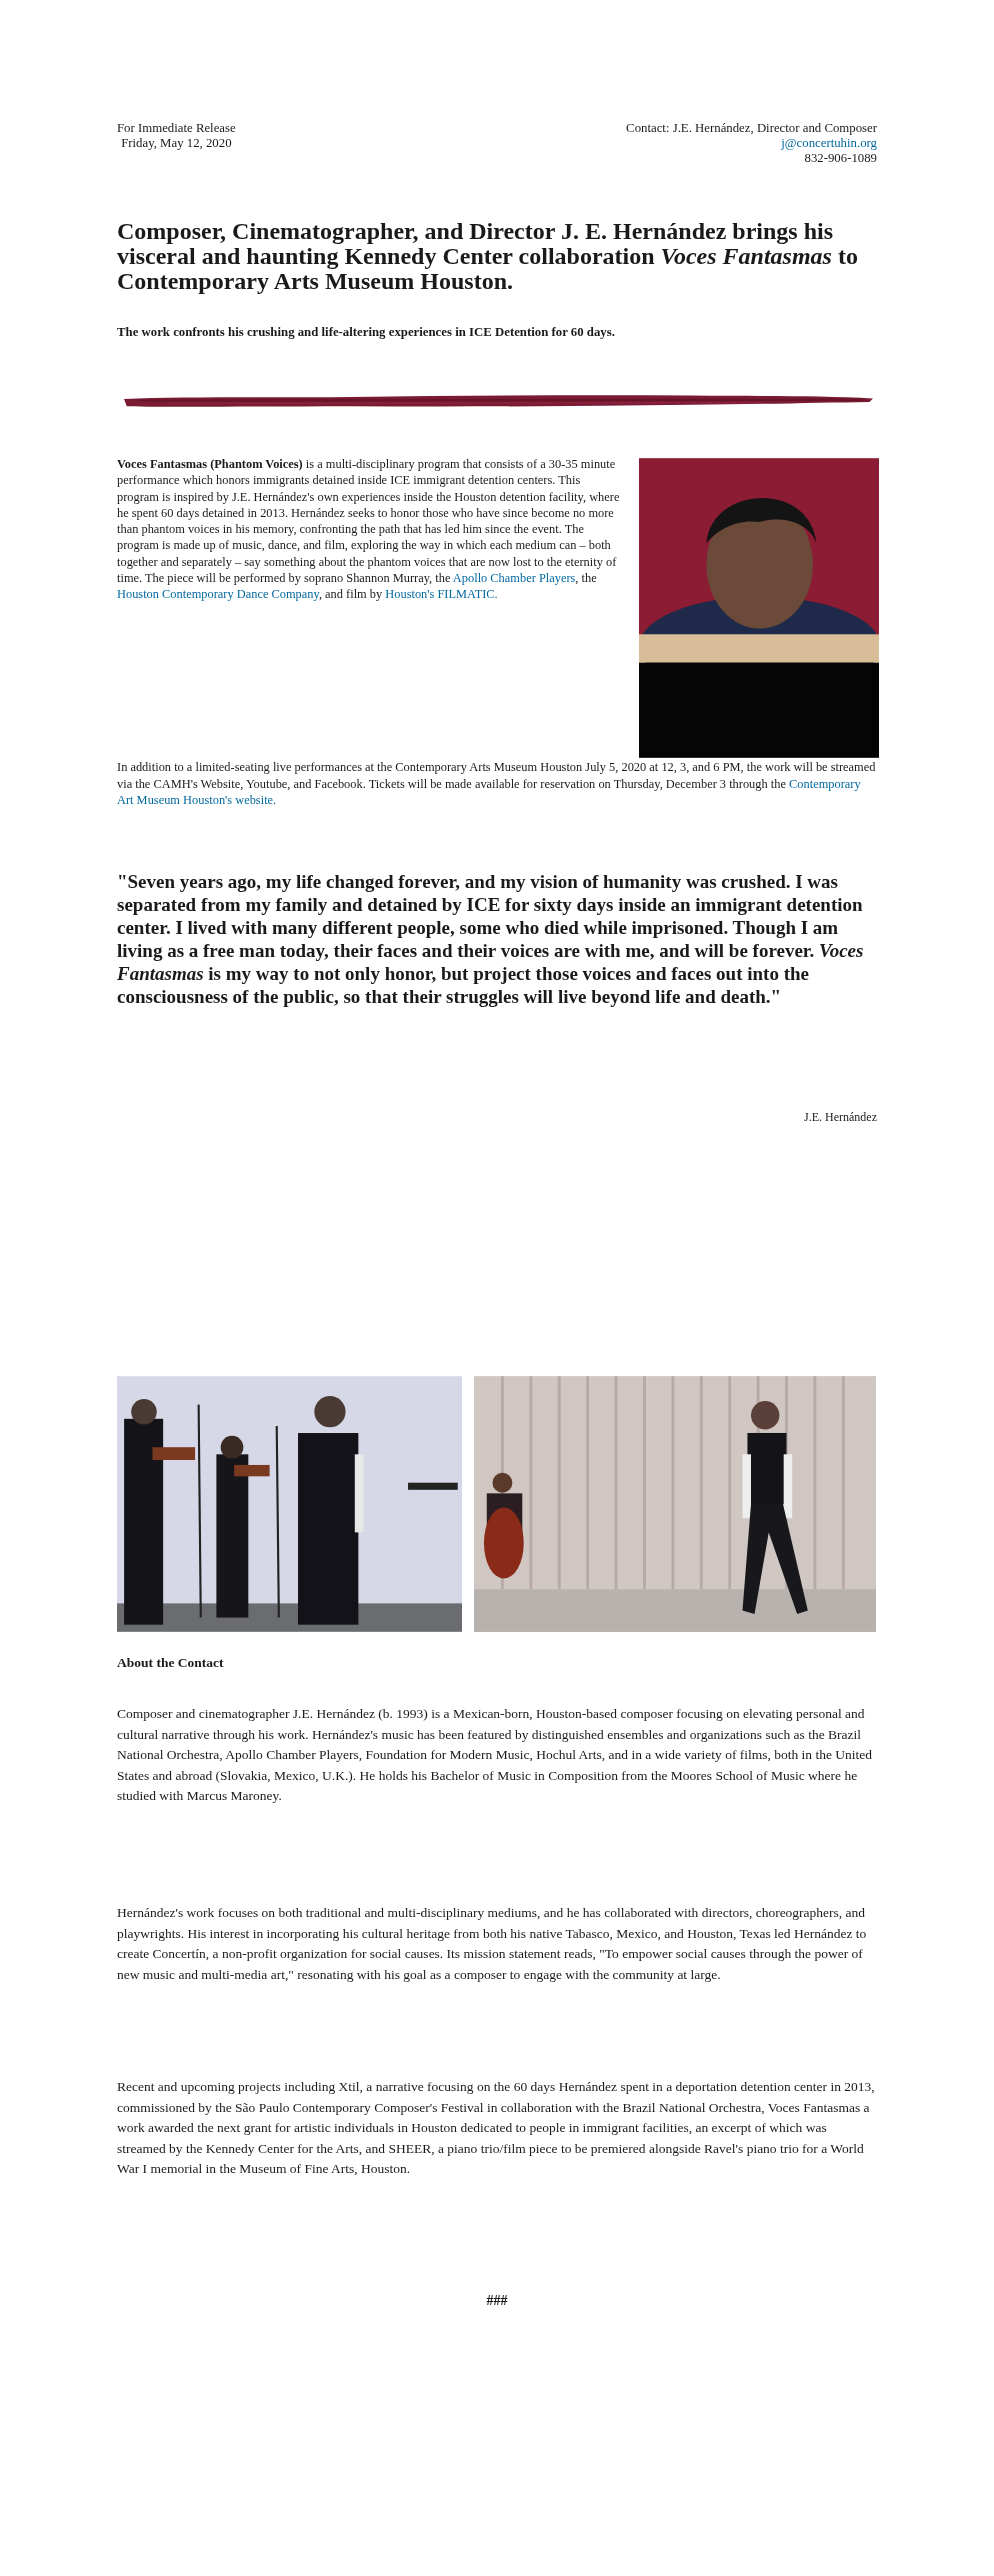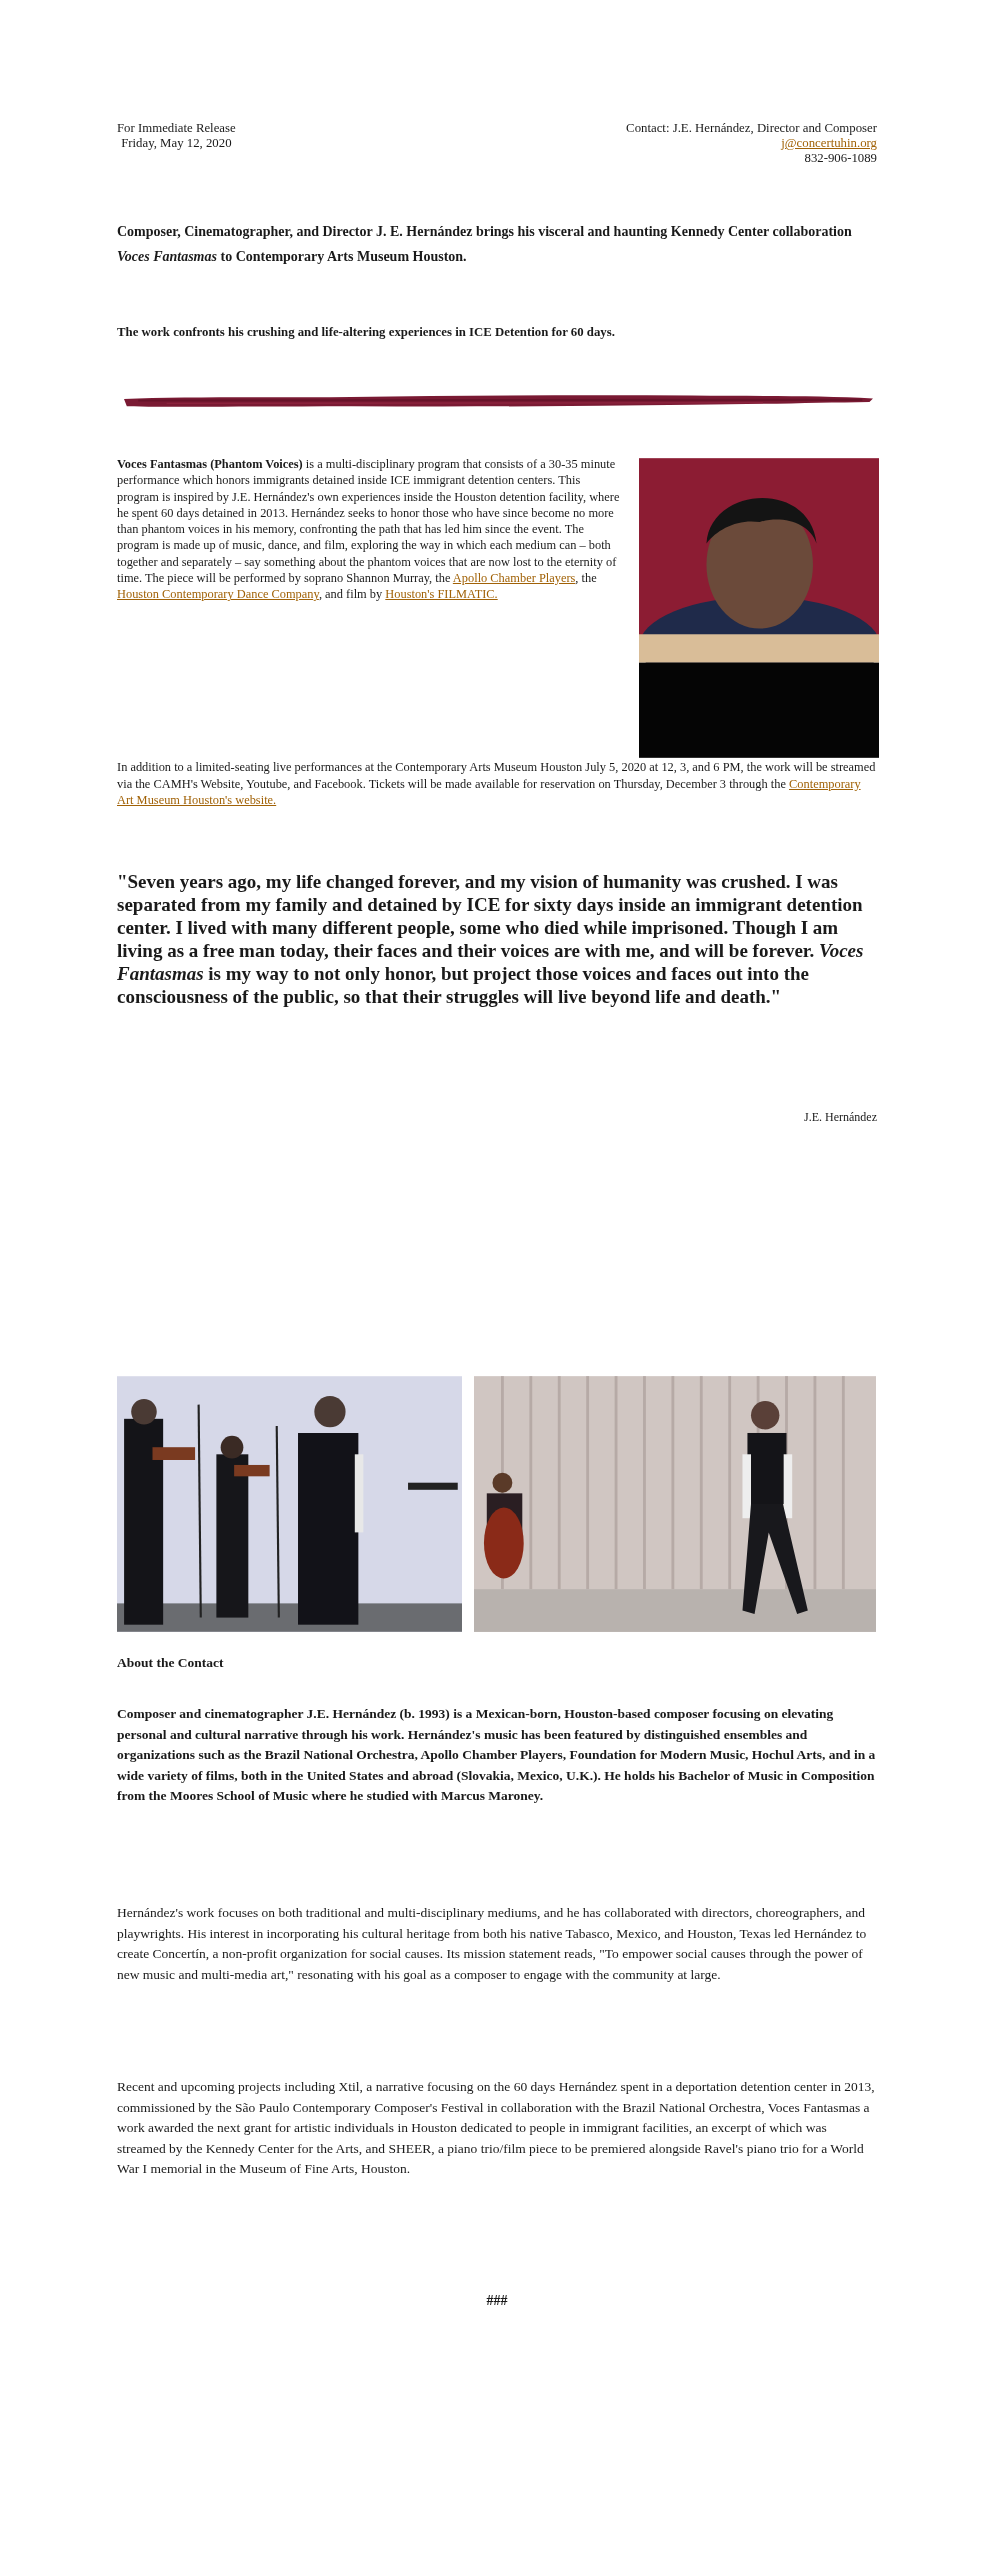--- a/index.html
+++ b/index.html
@@ -2,40 +2,40 @@
 <html style="font-size:11.4px"><head>
 <meta charset="utf-8">
 <style>
   html, body { margin: 0; padding: 0; background: #ffffff; }
   body { width: 995px; height: 2576px; position: relative; overflow: hidden;
          font-family: "Liberation Serif", "DejaVu Serif", serif; color: #1a1a1a; }
   .page { position: absolute; left: 117px; top: 0; width: 760px; }
   .hdr { position: absolute; top: 121px; left: 0; width: 760px; font-size: 12.8px; line-height: 15px; }
   .hdr-left { position: absolute; left: 0; top: 0; text-align: center; }
   .hdr-right { position: absolute; right: 0; top: 0; text-align: right; }
-  .hdr a, .link { color: #a16207; text-decoration: underline; }
+  .hdr a, .link { color: #0369a1; }
   .headline { position: absolute; top: 219px; left: 0; width: 760px; font-weight: bold;
-              font-size: 14px; line-height: 25px; }
+              font-size: 24px; line-height: 25px; }
   .headline i { font-style: italic; }
   .subhead { position: absolute; top: 325px; left: 0; width: 760px; font-weight: bold;
              font-size: 12.8px; line-height: 15.6px; }
   .brush { position: absolute; top: 392px; left: 7px; width: 749px; height: 18.5px; }
   .intro { position: absolute; top: 456px; left: 0; width: 504px; font-size: 12.4px; line-height: 16.3px; }
   .intro b { font-weight: bold; }
   .portrait { position: absolute; top: 458px; left: 522px; width: 240px; height: 300px; overflow: hidden; }
   .followup { position: absolute; top: 759px; left: 0; width: 760px; font-size: 12.4px; line-height: 16.7px; }
   .quote { position: absolute; top: 870px; left: 0; width: 760px; font-weight: bold;
            font-size: 19px; line-height: 23px; }
   .quote i { font-style: italic; }
   .attribution { position: absolute; top: 1110px; right: 0; font-weight: normal; font-size: 12px; }
   .photo1 { position: absolute; top: 1376px; left: 0; width: 345px; height: 256px; overflow: hidden; }
   .photo2 { position: absolute; top: 1376px; left: 357px; width: 402px; height: 256px; overflow: hidden; }
   .about-title { position: absolute; top: 1655px; left: 0; font-weight: bold; font-size: 13.5px; }
   .bio { position: absolute; left: 0; width: 760px; font-size: 13.5px; line-height: 20.6px; margin: 0; }
-  .bio1 { top: 1704px; font-weight: bold; }
+  .bio1 { top: 1704px; }
   .bio2 { top: 1903px; }
   .bio3 { top: 2077px; }
   .end-mark { position: absolute; top: 2293px; left: 0; width: 760px; text-align: center;
               font-weight: bold; font-size: 14px; }
 </style>
 </head>
 <body>
 
 <div class="page">
 

